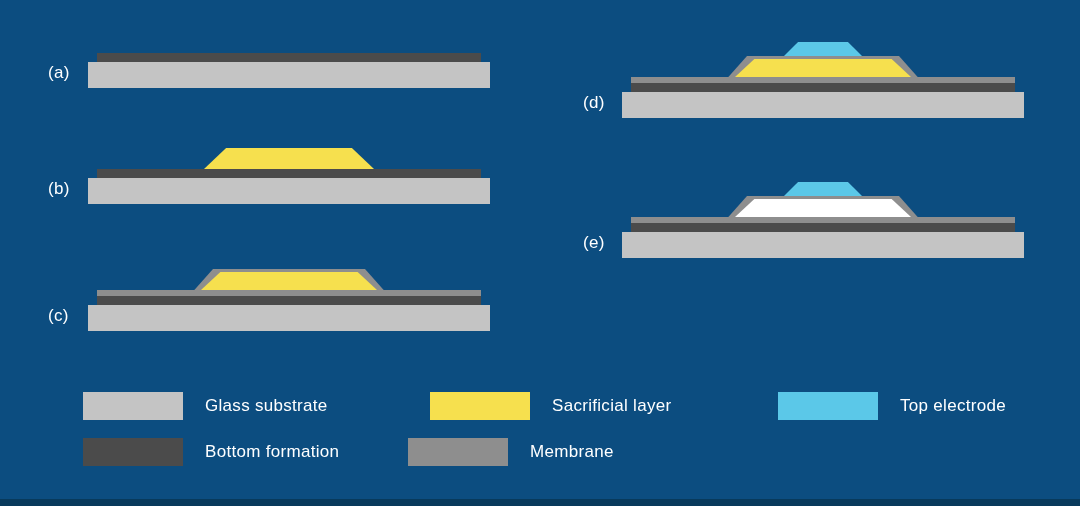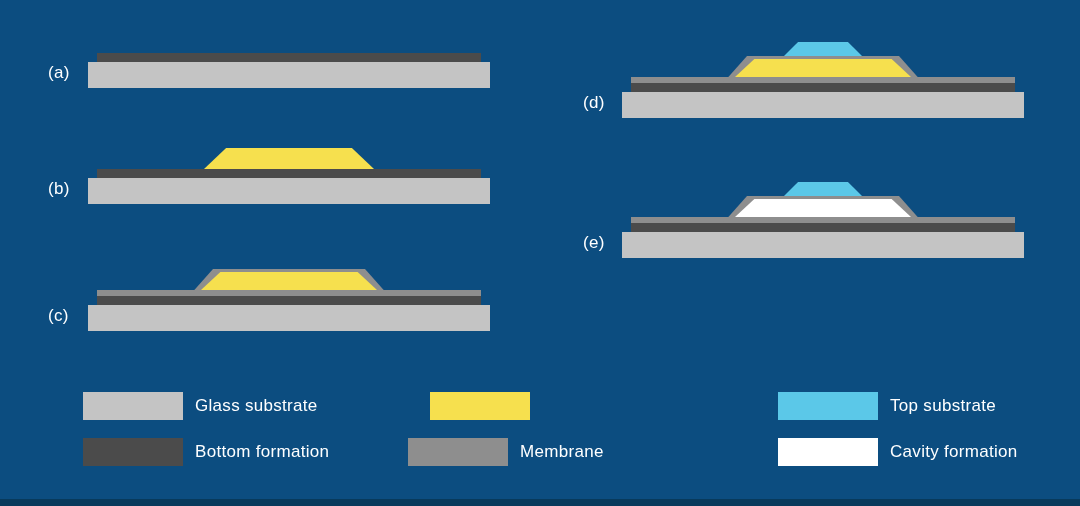--- a/index.html
+++ b/index.html
@@ -34,21 +34,21 @@
            clip-path:polygon(0 100%,12% 0,88% 0,100% 100%);}
   .inner-trap{left:113px;bottom:41px;width:176px;height:18px;background:var(--sacrificial);
               clip-path:polygon(0 100%,11% 0,89% 0,100% 100%);}
   .inner-trap.cavity{background:var(--cavity);}
   .top-elec{left:162px;bottom:62px;width:78px;height:14px;background:var(--top-electrode);
             clip-path:polygon(0 100%,18% 0,82% 0,100% 100%);}
 
   .step-label{position:absolute;font-size:17px;line-height:20px;color:var(--label);letter-spacing:.3px;}
 
   
-  .legend-item{position:absolute;display:flex;align-items:center;gap:12px;}
+  .legend-item{position:absolute;display:flex;align-items:center;gap:22px;}
   .swatch{width:100px;height:28px;flex:0 0 auto;}
   .legend-label{font-size:17px;color:var(--label);white-space:nowrap;letter-spacing:.3px;}
 
   .footer-strip{position:absolute;left:0;bottom:0;width:1080px;height:7px;background:var(--footer-strip);}
 </style>
 </head>
 <body>
 
 <div class="stage">
 
@@ -97,28 +97,25 @@
   <div class="legend-item" style="left:83px;top:392px">
     <span class="swatch" style="background:var(--glass)"></span>
     <span class="legend-label">Glass substrate</span>
   </div>
   <div class="legend-item" style="left:83px;top:438px">
     <span class="swatch" style="background:var(--bottom-electrode)"></span>
     <span class="legend-label">Bottom formation</span>
   </div>
   <div class="legend-item" style="left:430px;top:392px">
     <span class="swatch" style="background:var(--sacrificial)"></span>
+    <span class="legend-label">Sacrificial layer</span>
   </div>
   <div class="legend-item" style="left:408px;top:438px">
     <span class="swatch" style="background:var(--membrane)"></span>
     <span class="legend-label">Membrane</span>
   </div>
   <div class="legend-item" style="left:778px;top:392px">
     <span class="swatch" style="background:var(--top-electrode)"></span>
-    <span class="legend-label">Top substrate</span>
-  </div>
-  <div class="legend-item" style="left:778px;top:438px">
-    <span class="swatch" style="background:var(--cavity)"></span>
-    <span class="legend-label">Cavity formation</span>
+    <span class="legend-label">Top electrode</span>
   </div>
 
   <div class="footer-strip"></div>
 </div>
 
 </body></html>

